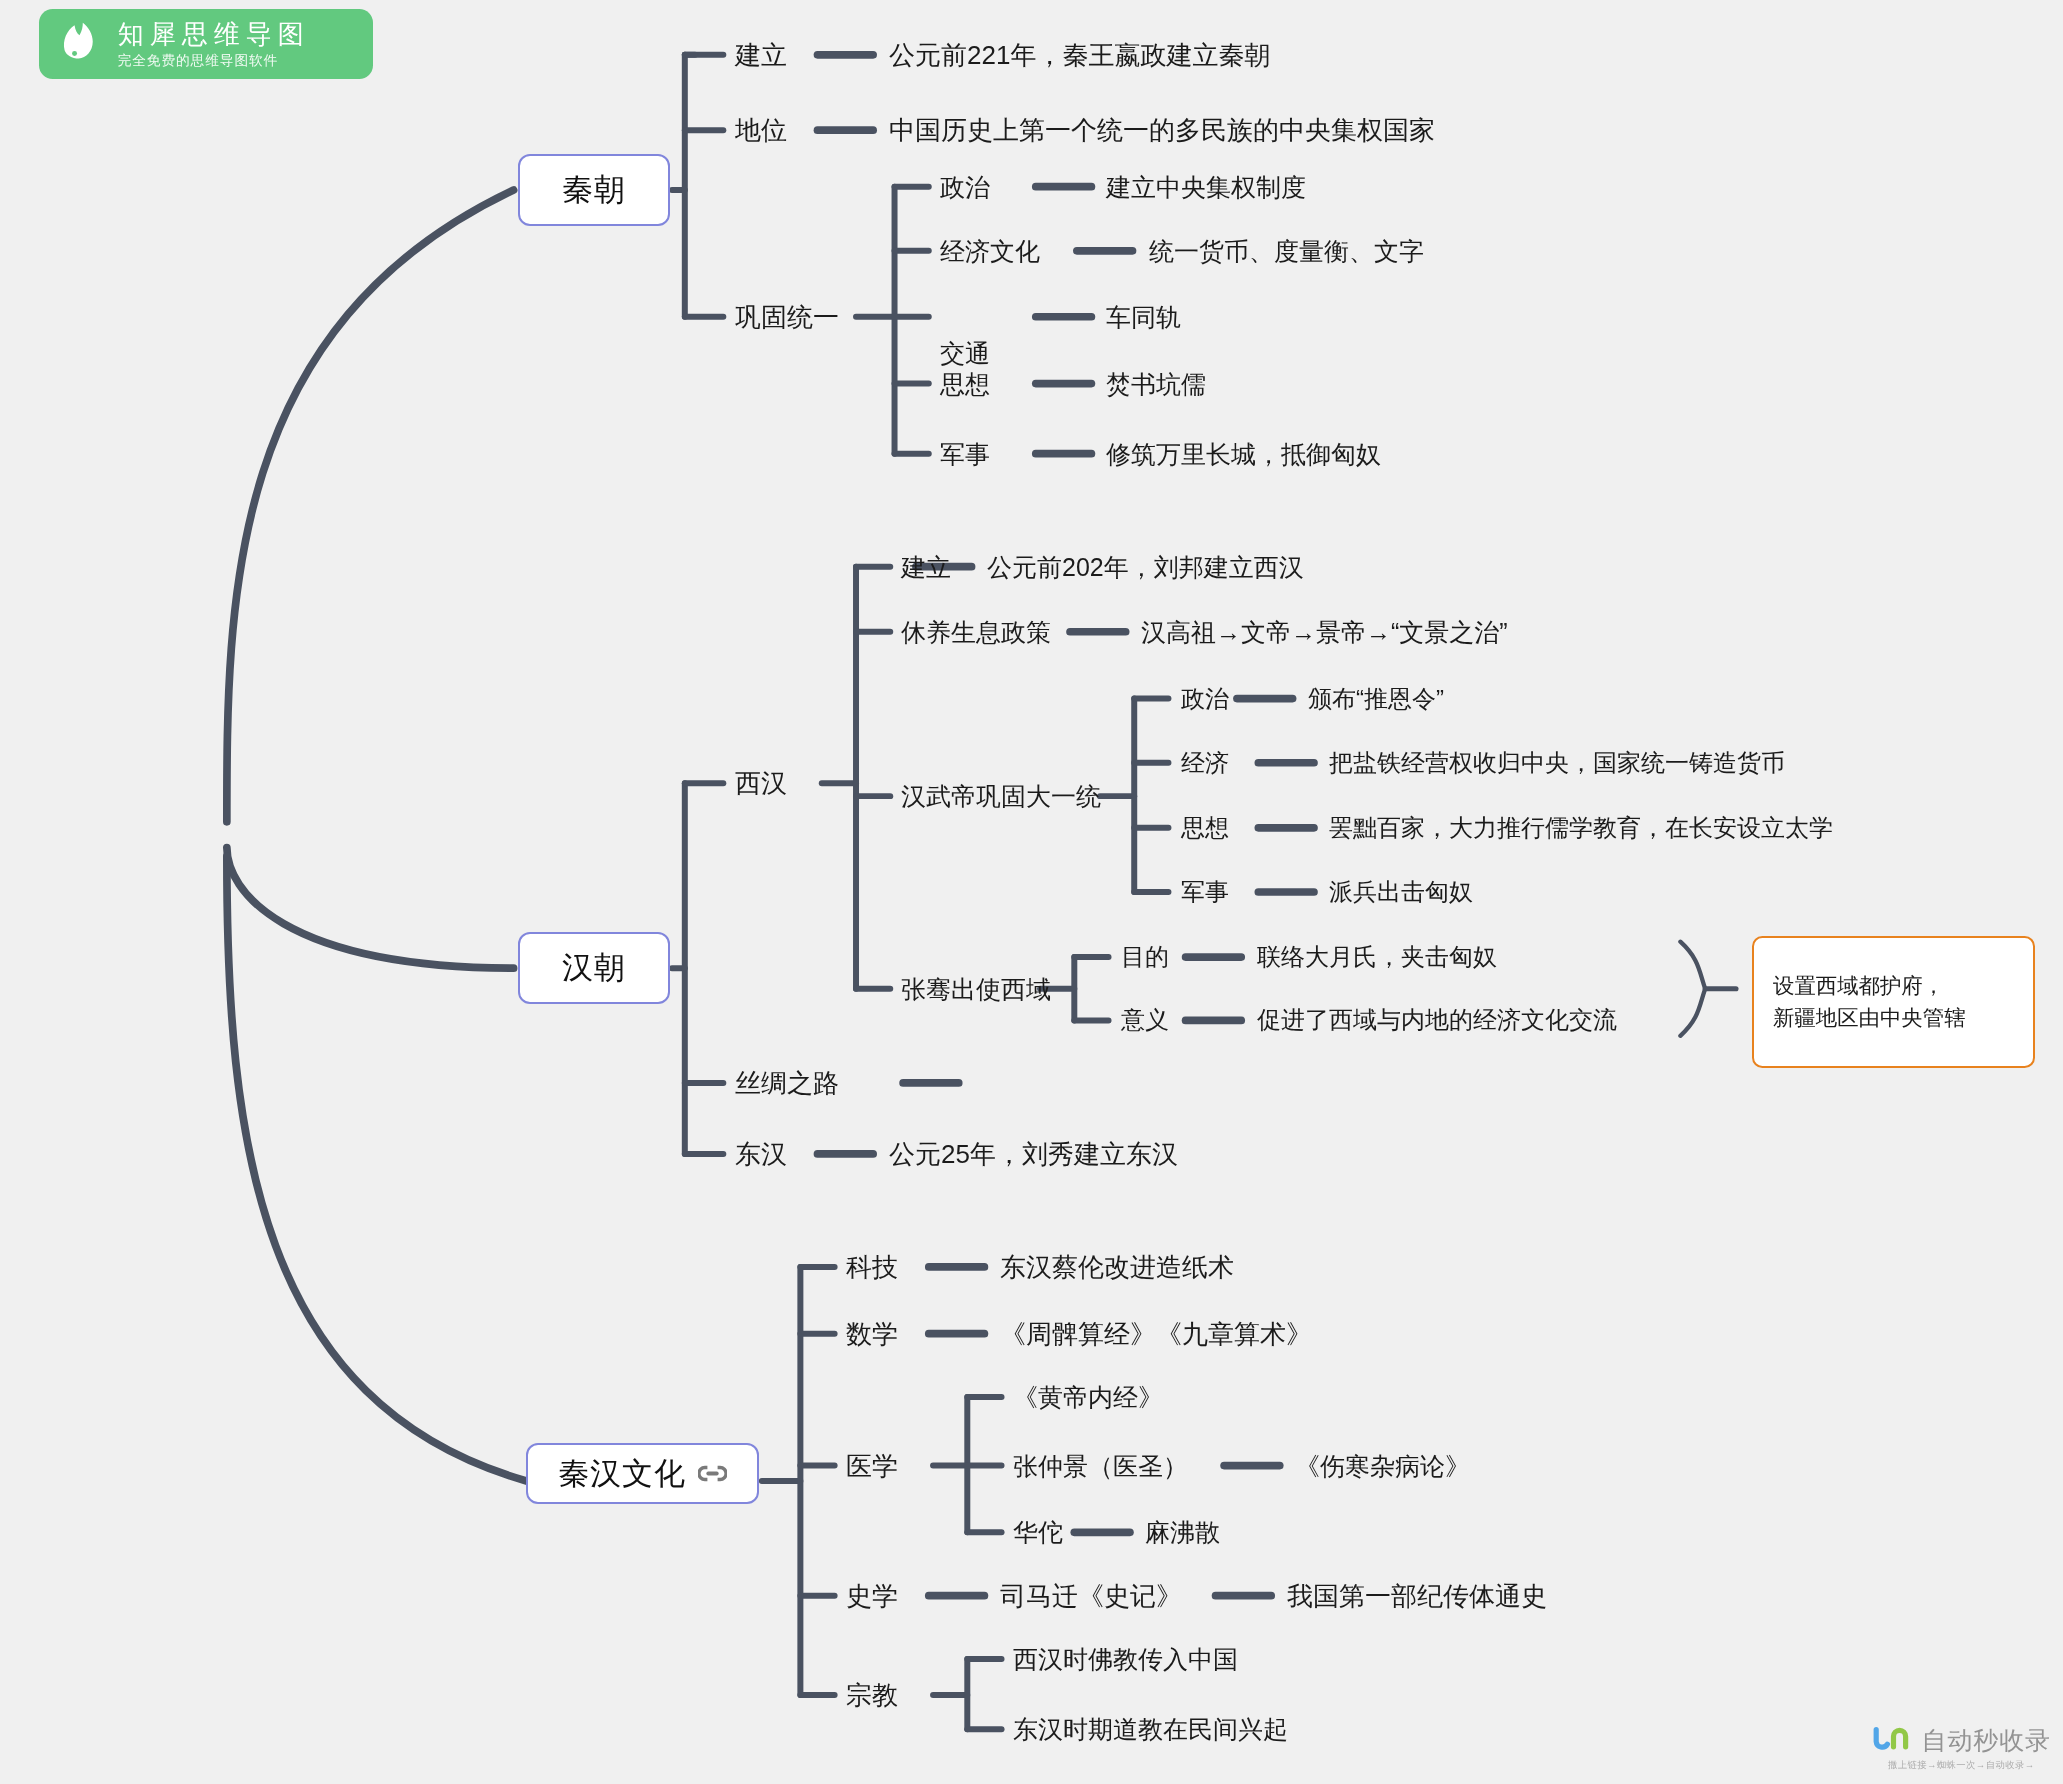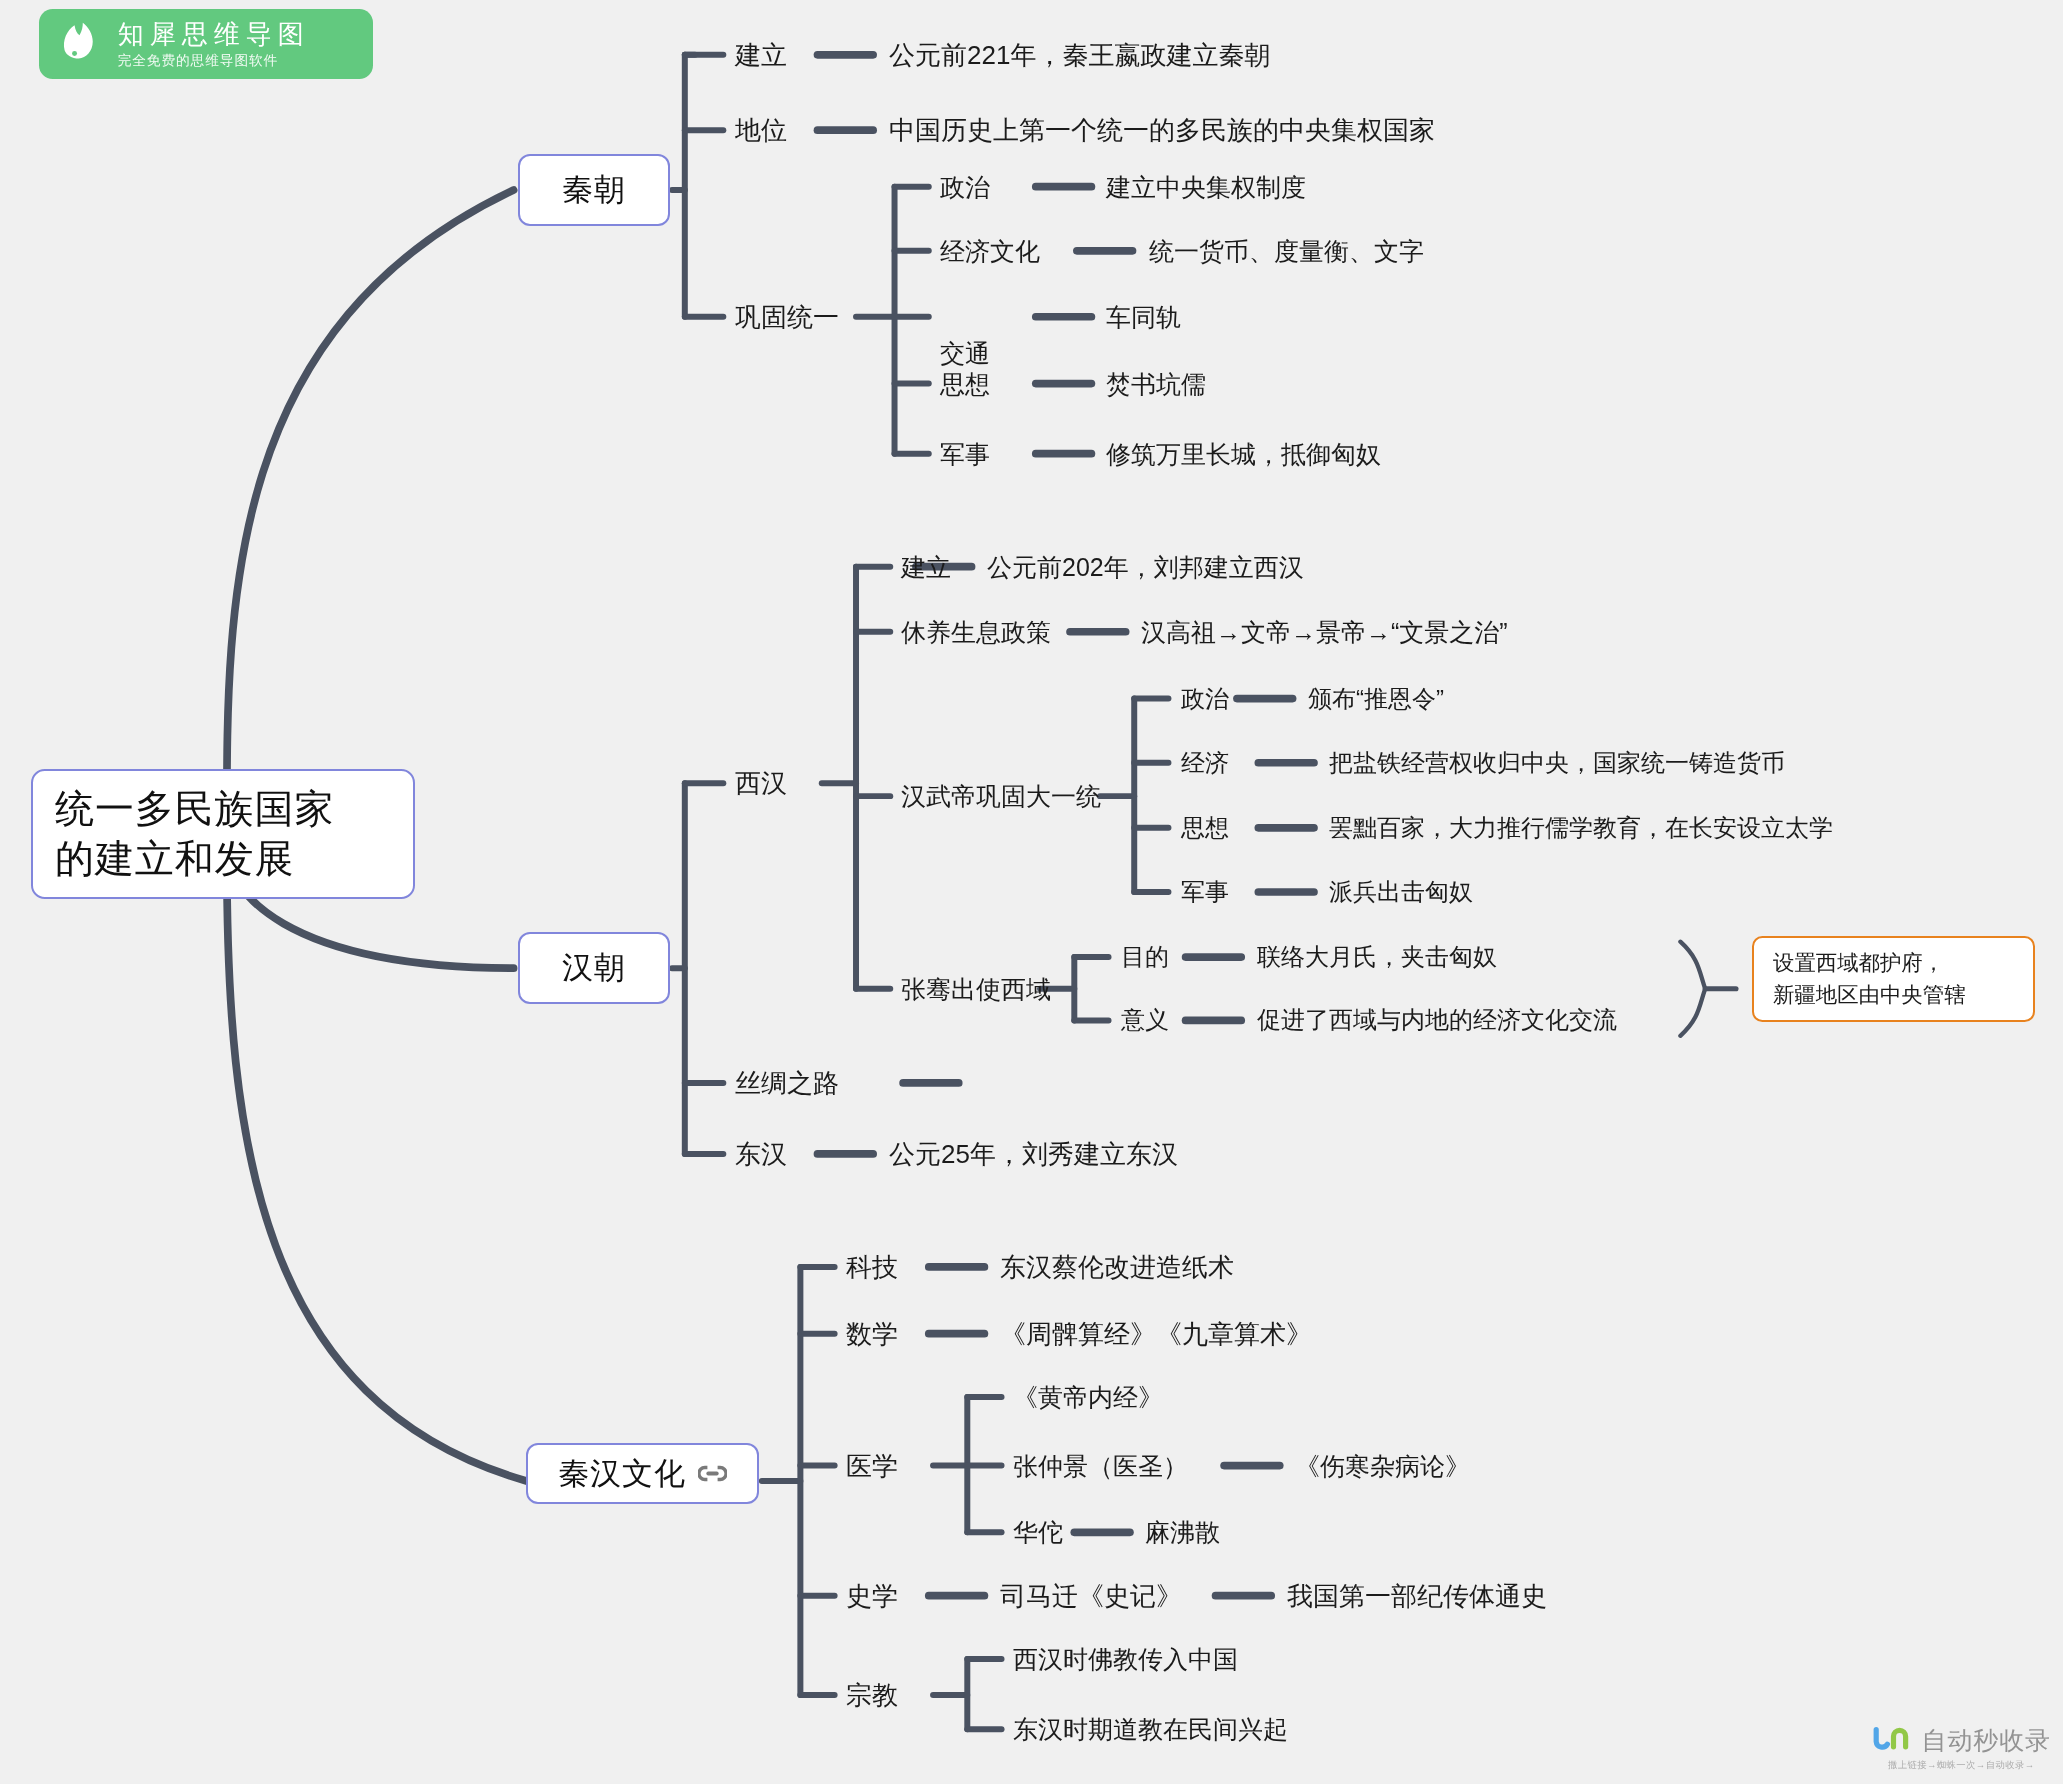--- a/index.html
+++ b/index.html
@@ -179,45 +179,41 @@
         <path d="M14 40c-3-12 3-24 12-30 1 6 3 10 6 12 3-5 4-10 4-15 7 5 12 14 12 23 0 11-8 20-17 20-8 0-15-4-17-10z" fill="#ffffff"></path>
         <circle cx="26" cy="44" r="3" fill="#62c97f"></circle>
       </svg>
     </span>
     <span class="logo-text">
       <span class="logo-title">知犀思维导图</span>
       <span class="logo-sub">完全免费的思维导图软件</span>
     </span>
   </div>
 
-  <div class="node root-node" style="left:31px;top:769px;width:384px;height:130px;">
-    <span class="root-label">统一多民族国家
-的建立和发展</span>
-  </div>
 
   <div class="node branch-node" style="left:518px;top:154px;width:152px;height:72px;">
     <span class="branch-label">秦朝</span>
   </div>
 
   <div class="node branch-node" style="left:518px;top:932px;width:152px;height:72px;">
     <span class="branch-label">汉朝</span>
   </div>
 
   <div class="node branch-node" style="left:526px;top:1443px;width:233px;height:61px;">
     <span class="branch-label">秦汉文化</span>
     <span class="link-icon">
       <svg width="29" height="17" viewBox="0 0 34 20" aria-hidden="true">
         <path d="M12 10h10" stroke="#7a7a7a" stroke-width="4.5" stroke-linecap="round"></path>
         <path d="M11 3H8a7 7 0 0 0 0 14h3" fill="none" stroke="#7a7a7a" stroke-width="4"></path>
         <path d="M23 3h3a7 7 0 0 1 0 14h-3" fill="none" stroke="#7a7a7a" stroke-width="4"></path>
       </svg>
     </span>
   </div>
 
-  <div class="node callout-node" style="left:1752px;top:936px;width:283px;height:86px;">
+  <div class="node callout-node" style="left:1752px;top:936px;width:283px;height:132px;">
     <span class="callout-line">设置西域都护府，</span>
     <span class="callout-line">新疆地区由中央管辖</span>
   </div>
 
   <div class="txt t-l2" style="left:735px;top:55px;">建立</div>
   <div class="txt t-l2" style="left:889px;top:55px;">公元前221年，秦王嬴政建立秦朝</div>
   <div class="txt t-l2" style="left:735px;top:130px;">地位</div>
   <div class="txt t-l2" style="left:889px;top:130px;">中国历史上第一个统一的多民族的中央集权国家</div>
   <div class="txt t-l2" style="left:735px;top:317px;">巩固统一</div>
 

